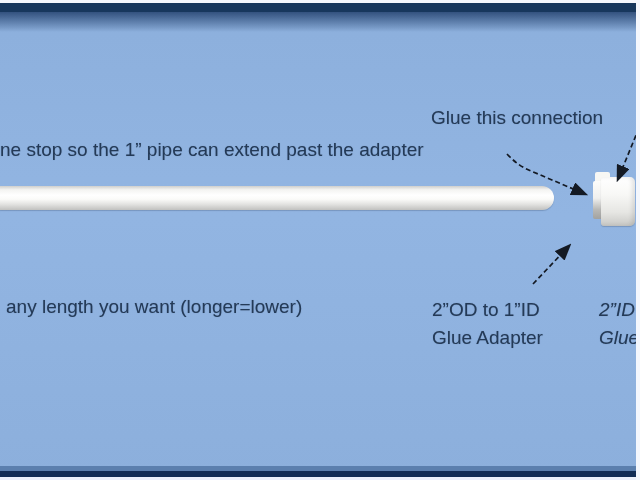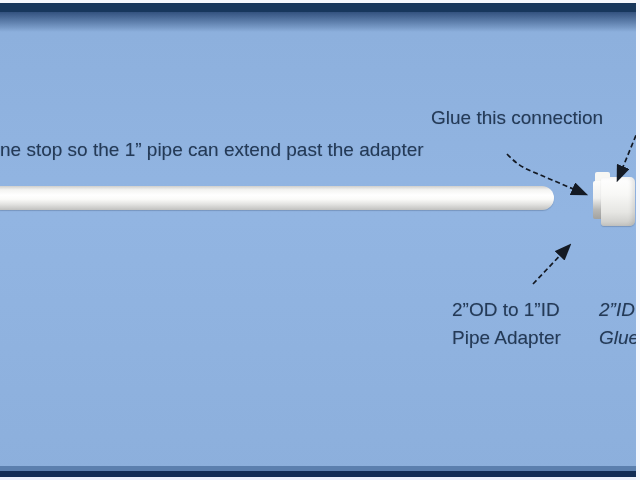--- a/index.html
+++ b/index.html
@@ -47,21 +47,21 @@
   .arrows{position:absolute;left:0;top:0;width:640px;height:480px;z-index:3;}
 
   
   .lbl{
     position:absolute;color:#243a57;font-size:19px;line-height:22px;z-index:3;
     white-space:nowrap;text-shadow:0 0 1px rgba(36,58,87,0.30);
   }
   .lbl-glue{left:431px;top:107px;}
   .lbl-stop{left:0px;top:139px;}
   .lbl-length{left:6px;top:296px;}
-  .lbl-adapter{left:432px;top:296px;line-height:28px;margin-left:20px;}
+  .lbl-adapter{left:432px;top:296px;line-height:28px;}
   .lbl-cap{left:599px;top:296px;line-height:28px;font-style:italic;}
 </style>
 </head>
 <body>
 
 <div class="stage">
 
   <div class="band-top"></div>
   <div class="band-top-fade"></div>
   <div class="edge-top"></div>
@@ -82,24 +82,25 @@
     </defs>
     <path d="M507,154 Q518,166 531,171 L585,194" fill="none" stroke="#141a24" stroke-width="1.7" stroke-dasharray="5 3" marker-end="url(#ah)"></path>
     <path d="M639,128 L618,179" fill="none" stroke="#141a24" stroke-width="1.7" stroke-dasharray="5 3" marker-end="url(#ah)"></path>
     <path d="M533,284 L569,246" fill="none" stroke="#141a24" stroke-width="1.7" stroke-dasharray="5 3" marker-end="url(#ah)"></path>
   </svg>
 
   <div class="lbl lbl-glue">Glue this connection</div>
 
   <div class="lbl lbl-stop">ne stop so the 1” pipe can extend past the adapter</div>
 
+  <div class="lbl lbl-length">any length you want (longer=lower)</div>
 
   <div class="lbl lbl-adapter">
     <div>2”OD to 1”ID</div>
-    <div>Pipe Adapter</div>
+    <div>Glue Adapter</div>
   </div>
 
   <div class="lbl lbl-cap">
     <div>2”ID</div>
     <div>Glue</div>
   </div>
 
   <div class="edge-right"></div>
 </div>
 

